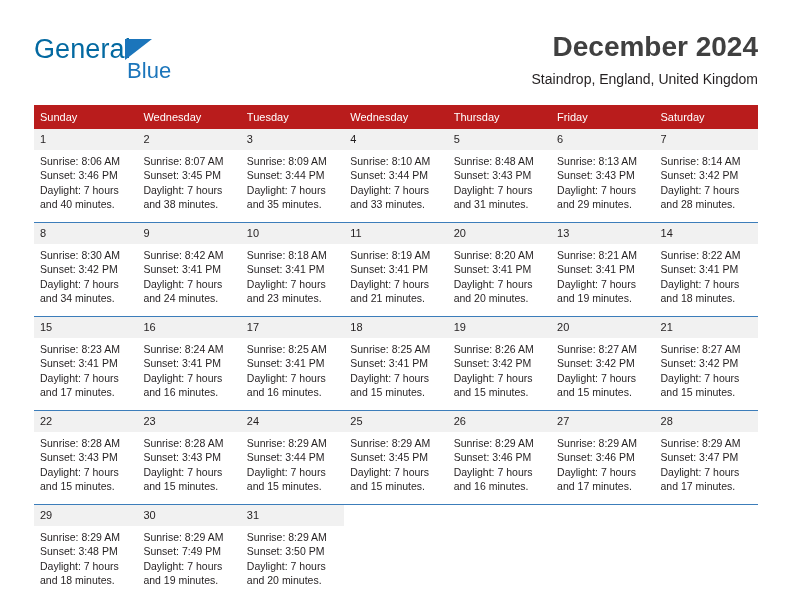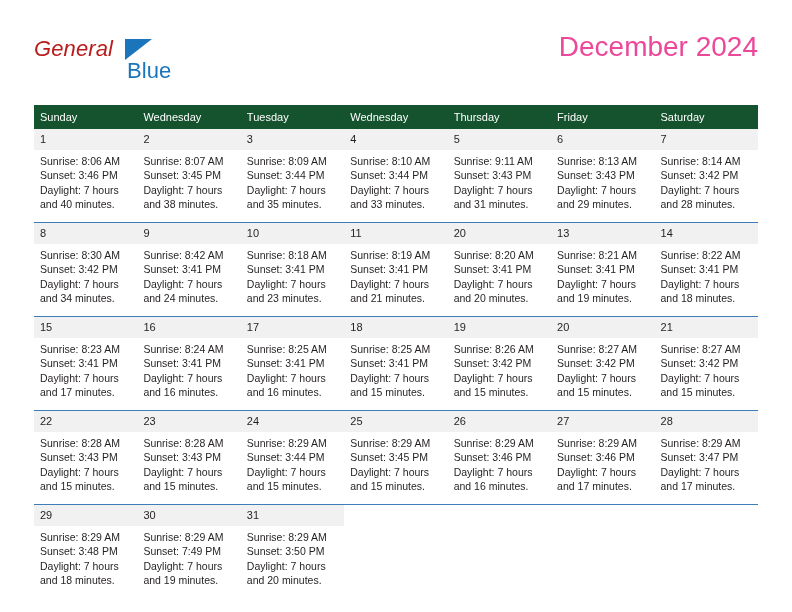--- a/index.html
+++ b/index.html
@@ -33,25 +33,24 @@
     position: absolute;
     left: 0;
     top: 6px;
     width: 170px;
     height: 52px;
   }
   .logo-general {
     position: absolute;
     left: 0;
     top: 0;
-    font-size: 22px;
+    font-size: 27px;
     letter-spacing: 0.1px;
-    color: #b91c1c;
+    color: #0369a1;
     line-height: 26px;
-    font-style: italic;
   }
   .logo-blue {
     position: absolute;
     left: 57px;
     top: 22px;
     font-size: 22px;
     letter-spacing: 0.1px;
     color: #1b75bb;
     line-height: 26px;
     margin-left: 36px;
@@ -67,22 +66,22 @@
   }
 
   .title-block {
     position: absolute;
     right: 0;
     top: 0;
     text-align: right;
   }
   .month-title {
     font-size: 28px;
-    font-weight: normal;
-    color: #ec4899;
+    font-weight: bold;
+    color: #404040;
     line-height: 34px;
     white-space: nowrap;
   }
   .location-title {
     font-size: 14px;
     font-weight: normal;
     color: #231f20;
     line-height: 20px;
     margin-top: 5px;
     white-space: nowrap;
@@ -91,21 +90,21 @@
   
   .calendar {
     position: absolute;
     left: 34px;
     top: 105px;
     width: 724px;
     border-collapse: collapse;
     table-layout: fixed;
   }
   .calendar th {
-    background: #14532d;
+    background: #b91c1c;
     color: #ffffff;
     font-size: 11px;
     font-weight: normal;
     text-align: left;
     padding: 5px 0 5px 6px;
     line-height: 14px;
     border: none;
   }
   .weekrow {
     border-top: 1px solid #3c7dba;
@@ -148,20 +147,21 @@
   <div class="header">
 
     <div class="logo">
       <span class="logo-general">General</span>
       <span class="logo-triangle"></span>
       <span class="logo-blue">Blue</span>
     </div>
 
     <div class="title-block">
       <div class="month-title">December 2024</div>
+      <div class="location-title">Staindrop, England, United Kingdom</div>
     </div>
 
   </div>
 
   <table class="calendar">
     <thead>
       <tr>
         <th>Sunday</th>
         <th>Wednesday</th>
         <th>Tuesday</th>
@@ -205,21 +205,21 @@
             <div class="day-body">
               <div>Sunrise: 8:10 AM</div>
               <div>Sunset: 3:44 PM</div>
               <div>Daylight: 7 hours</div>
               <div>and 33 minutes.</div>
             </div>
           </td>
           <td class="daycell">
             <div class="day-num">5</div>
             <div class="day-body">
-              <div>Sunrise: 9:11 AM</div>
+              <div>Sunrise: 8:48 AM</div>
               <div>Sunset: 3:43 PM</div>
               <div>Daylight: 7 hours</div>
               <div>and 31 minutes.</div>
             </div>
           </td>
           <td class="daycell">
             <div class="day-num">6</div>
             <div class="day-body">
               <div>Sunrise: 8:13 AM</div>
               <div>Sunset: 3:43 PM</div>

